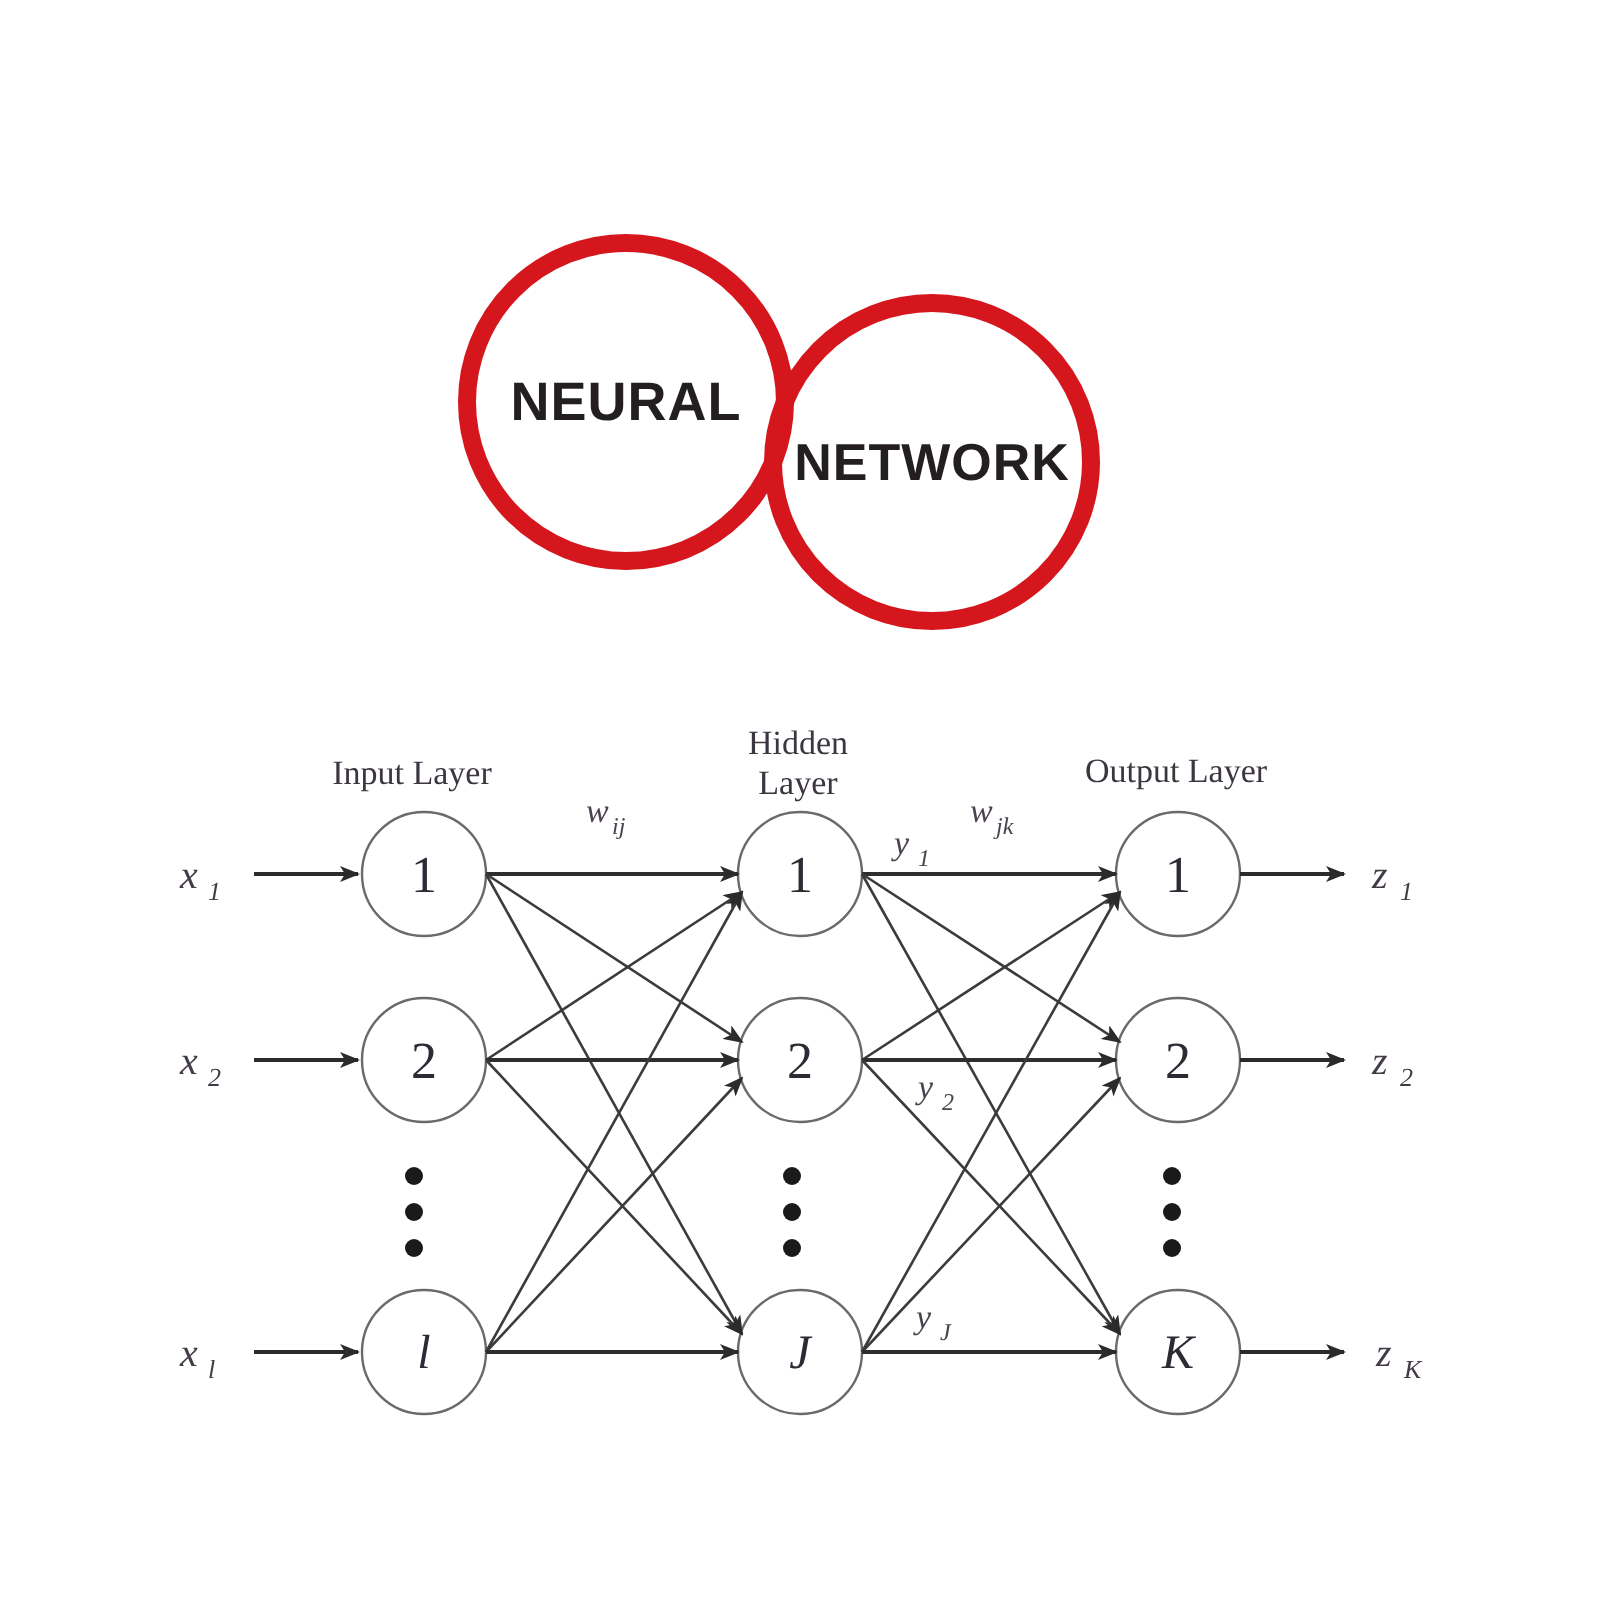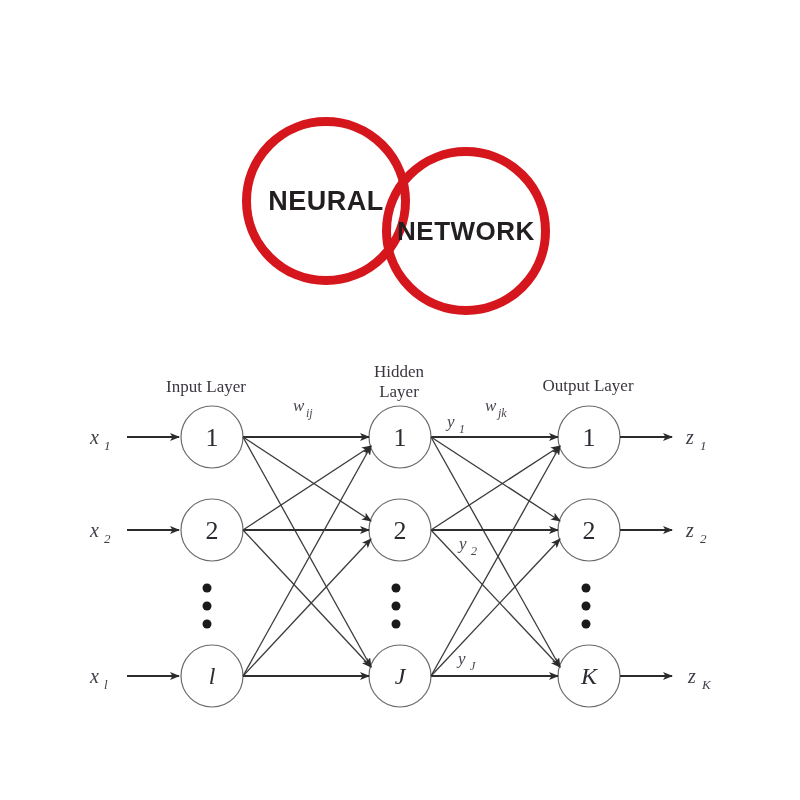--- a/index.html
+++ b/index.html
@@ -6,21 +6,21 @@
   body{
     width:800px;height:800px;position:relative;background:#ffffff;
     font-family:"Liberation Serif", serif;overflow:hidden;
   }
   
   .logo-circle{
     position:absolute;width:168px;height:168px;box-sizing:border-box;
     border:9px solid #d5161d;border-radius:50%;background:transparent;
     display:flex;align-items:center;justify-content:center;
   }
-  #logo-left{left:242px;top:117px;}
+  #logo-left{left:229px;top:117px;}
   #logo-right{left:382px;top:147px;}
   .logo-text{
     font-family:"Liberation Sans", sans-serif;font-weight:bold;
     color:#231f20;font-size:27px;letter-spacing:.5px;white-space:nowrap;
   }
   #logo-right .logo-text{font-size:26px;}
   
   #net-svg{position:absolute;left:0;top:0;}
   .layer-title{font:17px "Liberation Serif", serif;fill:#3c3640;}
   .node-num{font:26px "Liberation Serif", serif;fill:#2e2a33;}

